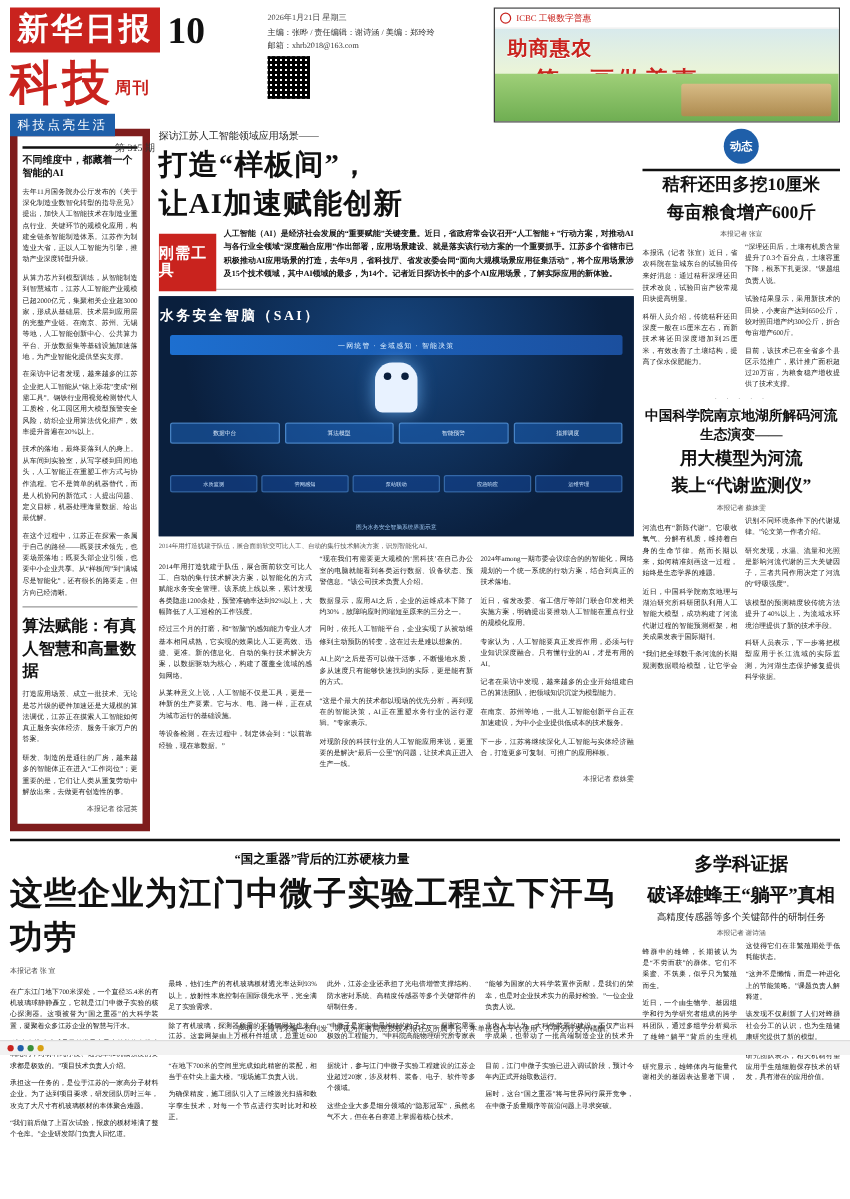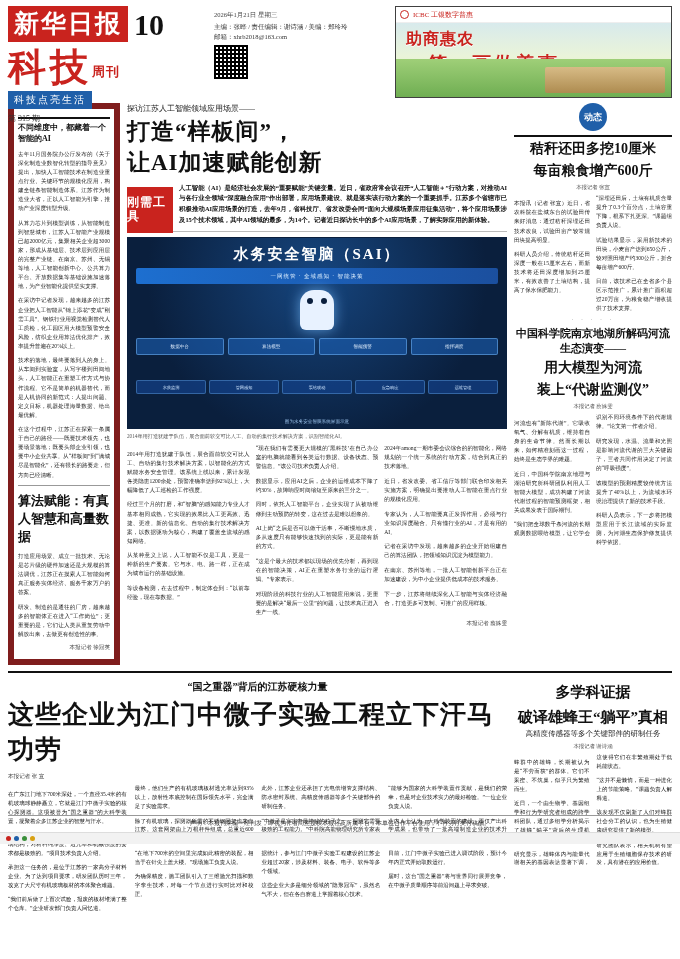--- a/index.html
+++ b/index.html
@@ -56,21 +56,21 @@
   }
   .ad-sub {
     position:absolute; top:44px; left:10px; color:#c9231e;
     font-size:19px; font-weight:bold; letter-spacing:3px; text-shadow:0 1px 0 #fff;
   }
   .ad-scene { position:absolute; bottom:0; left:0; right:0; height:38px;
     background:linear-gradient(180deg,#9fcf78,#6fae52); }
   .ad-scene:after{content:"";position:absolute;right:6px;bottom:4px;width:120px;height:26px;
     background:linear-gradient(180deg,#e3b98a,#b8854f);opacity:.85;border-radius:2px;}
 
-  .issue-no { font-size:8px; color:#333; width:200px; margin-top:4px;}
+  .issue-no { font-size:8px; color:#333; text-align:center; width:200px; margin-top:4px;}
 
   
   .grid { display:flex; gap:7px; margin-top:5px; }
   .col-left { width:112px; }
   .col-mid { flex:1; }
   .col-right { width:158px; }
 
   .rule-top { border-top:2px solid #111; margin:4px 0 3px; }
   .rule-thin { border-top:1px solid #999; margin:3px 0; }
 
@@ -98,22 +98,22 @@
     border-bottom:1px solid #bbb; padding-bottom:5px; margin-bottom:5px;
   }
   .figure {
     position:relative; background:#0a1f3d; height:192px; margin:0 0 4px;
     border:1px solid #0a1f3d; overflow:hidden;
   }
   .fig-bg{position:absolute;inset:0;background:
     radial-gradient(circle at 50% 20%, #16457e 0%, #0a1f3d 70%),
     repeating-linear-gradient(0deg, rgba(80,160,255,.07) 0 1px, transparent 1px 9px),
     repeating-linear-gradient(90deg, rgba(80,160,255,.07) 0 1px, transparent 1px 9px);}
-  .fig-title{position:absolute;top:7px;left:0;right:0;text-align:center;color:#fff;
-    font-size:15px;font-weight:bold;letter-spacing:2px;}
+  .fig-title{position:absolute;top:7px;left:0;right:0;color:#fff;
+    font-size:11px;font-weight:bold;letter-spacing:2px;}
   .fig-band{position:absolute;top:30px;left:8px;right:8px;height:16px;
     background:linear-gradient(90deg,#1d6fd0,#1b4f9e);border-radius:2px;
     color:#dff0ff;font-size:5.5px;display:flex;align-items:center;justify-content:center;letter-spacing:1px;}
   .fig-robot{position:absolute;top:52px;left:50%;transform:translateX(-50%);
     width:34px;height:40px;background:#e8f2ff;border-radius:14px 14px 6px 6px;
     box-shadow:0 0 14px rgba(120,190,255,.7);}
   .fig-robot:before{content:"";position:absolute;top:8px;left:7px;width:6px;height:6px;background:#0a1f3d;border-radius:50%;}
   .fig-robot:after{content:"";position:absolute;top:8px;right:7px;width:6px;height:6px;background:#0a1f3d;border-radius:50%;}
   .fig-grid{position:absolute;left:8px;right:8px;top:100px;display:grid;
     grid-template-columns:repeat(4,1fr);gap:4px;}

